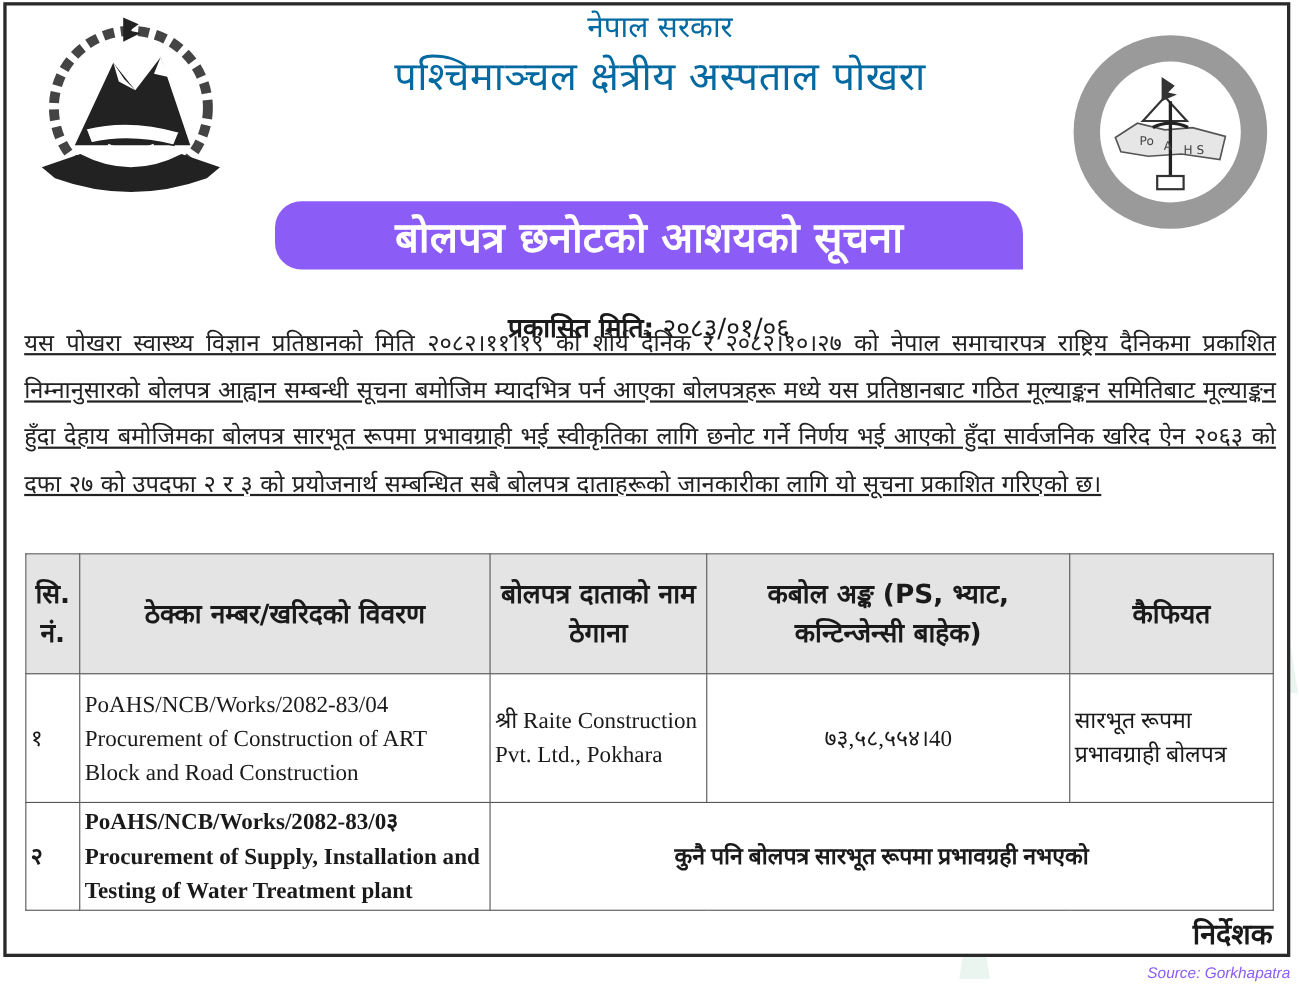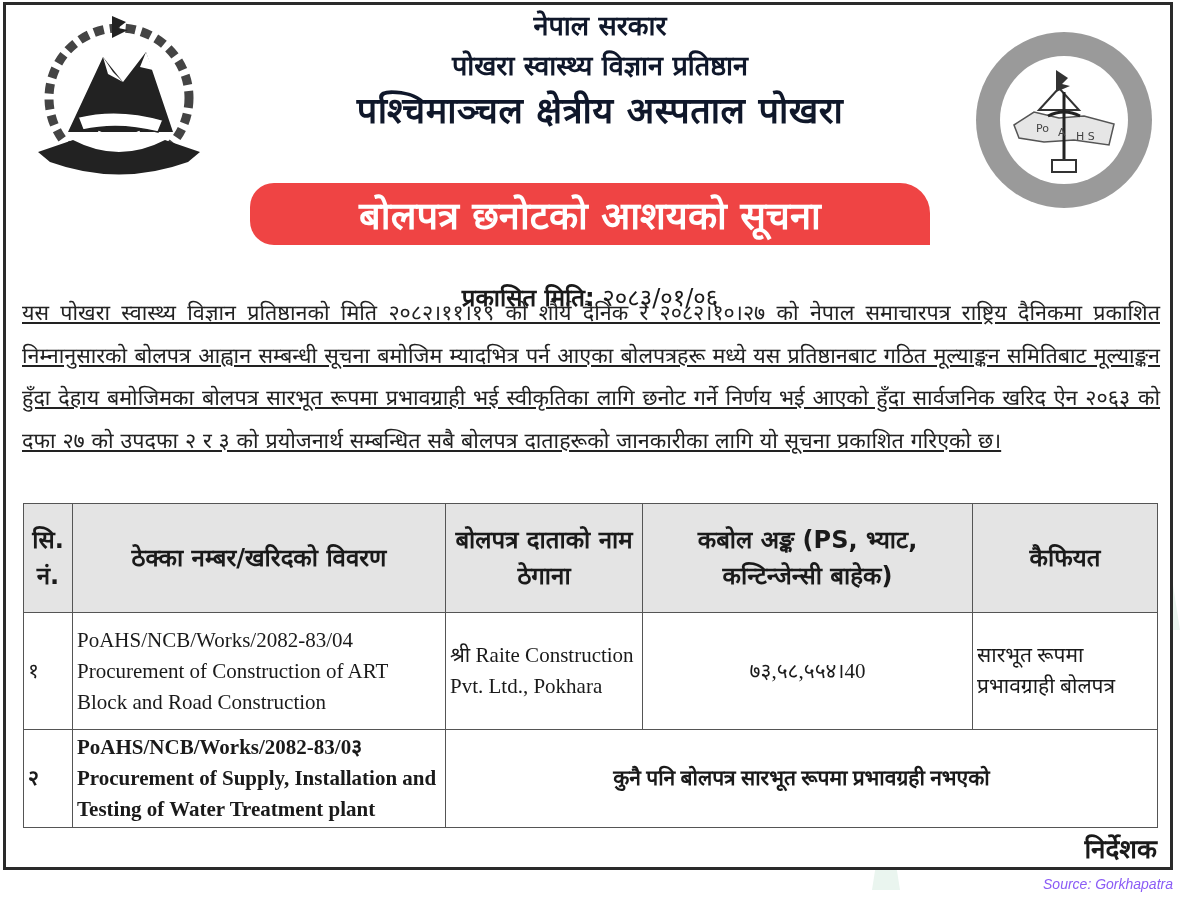--- a/index.html
+++ b/index.html
@@ -4,23 +4,23 @@
   <style>
     html, body { margin: 0; padding: 0; background: #ffffff; }
     body { width: 1181px; height: 899px; position: relative; overflow: hidden; font-family: "DejaVu Sans", sans-serif; color: #1a1a1a; }
     .frame { position: absolute; left: 3px; top: 2px; width: 1170px; height: 868px; border: 3px solid #2a2a2a; box-sizing: border-box; background: #fff; }
     .watermark { position: absolute; pointer-events: none; }
     .wm-text { position: absolute; left: 300px; top: 400px; font-size: 120px; font-weight: bold; color: rgba(120,140,200,0.13); transform: rotate(-55deg); transform-origin: left top; font-family: "DejaVu Sans", sans-serif; letter-spacing: 4px; }
     .wm-arrow { position: absolute; width: 0; height: 0; border-left: 14px solid transparent; border-right: 14px solid transparent; }
     .emblem { position: absolute; left: 28px; top: 12px; width: 182px; height: 170px; }
     .seal { position: absolute; left: 964px; top: 20px; width: 200px; height: 200px; }
     .header-block { position: absolute; left: 300px; top: 6px; width: 600px; text-align: center; }
-    .h-line { font-size: 27px; line-height: 40px; font-weight: bold; color: #0f172a; text-align: center; }
+    .h-line { font-size: 27px; line-height: 40px; font-weight: normal; color: #0369a1; text-align: center; }
     .h-line.big { font-size: 36px; line-height: 50px; letter-spacing: 0.5px; }
-    .banner { position: absolute; left: 250px; top: 183px; width: 680px; height: 62px; background: #ef4444; border-radius: 24px 30px 0 24px; color: #fff; display: flex; align-items: center; justify-content: center; font-size: 38px; font-weight: bold; }
+    .banner { position: absolute; left: 250px; top: 183px; width: 680px; height: 62px; background: #8b5cf6; border-radius: 24px 30px 0 24px; color: #fff; display: flex; align-items: center; justify-content: center; font-size: 38px; font-weight: bold; }
     .pub-date { position: absolute; left: 330px; top: 252px; width: 520px; text-align: center; font-size: 24px; line-height: 36px; margin-top: 28px; }
     .pub-date .lbl { font-weight: bold; }
     .body-text { position: absolute; left: 22px; top: 292px; width: 1138px; font-size: 21.5px; line-height: 42.5px; text-align: justify; text-align-last: left; color: #222; text-decoration: underline; }
     table.awards { position: absolute; left: 23px; top: 503px; width: 1135px; border-collapse: collapse; font-size: 20px; }
     table.awards th, table.awards td { border: 1.5px solid #555; vertical-align: middle; }
     table.awards th { background: #e4e4e4; font-weight: bold; font-size: 24px; line-height: 36px; height: 106px; text-align: center; }
     table.awards td { font-family: "Liberation Serif", serif; font-size: 21px; line-height: 31px; padding: 2px 4px; }
     .col-sn { width: 46px; }
     .col-desc { width: 370px; }
     .col-bidder { width: 194px; }
@@ -74,21 +74,20 @@
     <path d="M84,96 Q100,88 116,96" stroke="#222" stroke-width="3" fill="none"></path>
     <rect x="88" y="140" width="24" height="12" fill="#fff" stroke="#333" stroke-width="2"></rect>
     <text x="72" y="112" font-size="11" fill="#444" font-family="DejaVu Sans, sans-serif">Po</text>
     <text x="94" y="116" font-size="11" fill="#444" font-family="DejaVu Sans, sans-serif">A</text>
     <text x="112" y="120" font-size="11" fill="#444" font-family="DejaVu Sans, sans-serif">H S</text>
   </svg>
 </div>
 
 <div class="header-block">
   <div class="h-line">नेपाल सरकार</div>
-  <div class="h-line">पोखरा स्वास्थ्य विज्ञान प्रतिष्ठान</div>
   <div class="h-line big">पश्चिमाञ्चल क्षेत्रीय अस्पताल पोखरा</div>
 </div>
 
 <div class="banner">
   <span>बोलपत्र छनोटको आशयको  सूचना</span>
 </div>
 
 <div class="pub-date">
   <span class="lbl">प्रकासित मिति:</span>
   <span>२०८३/०१/०६</span>

